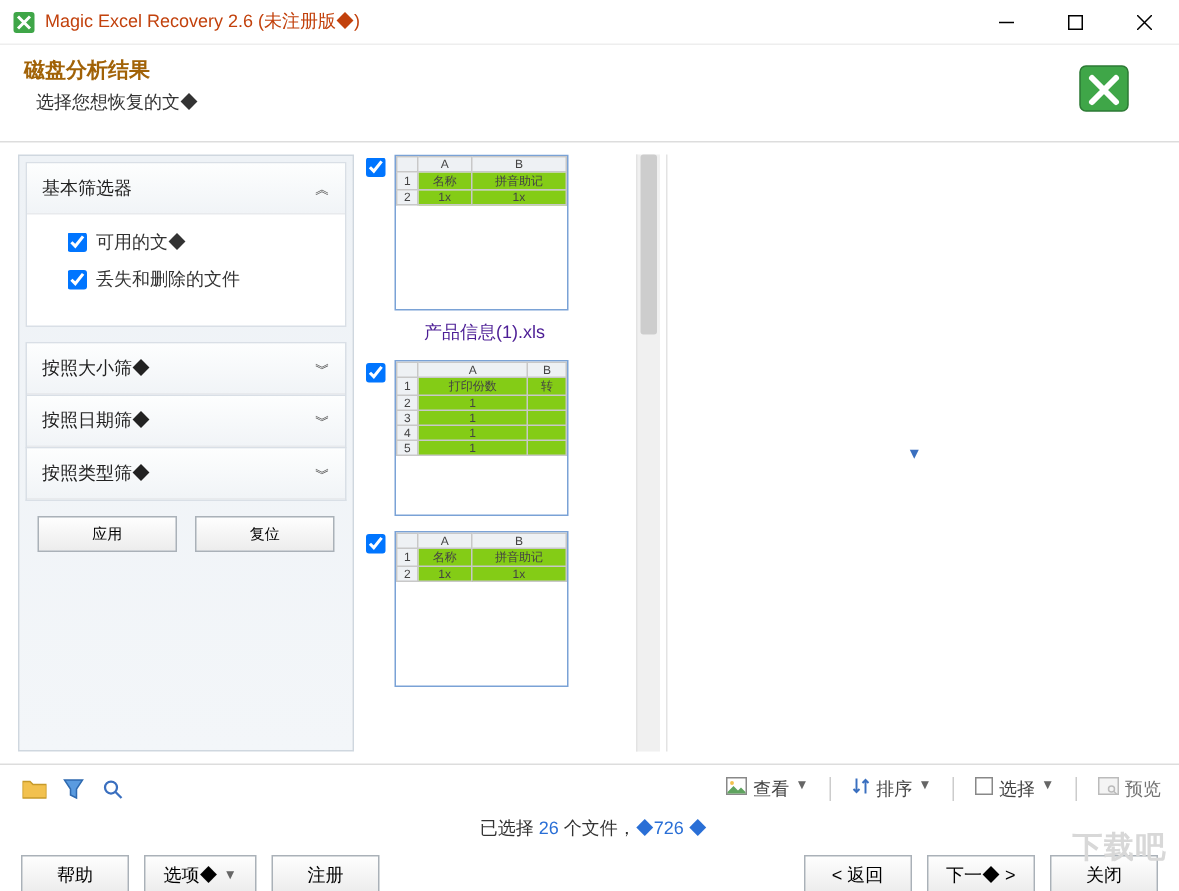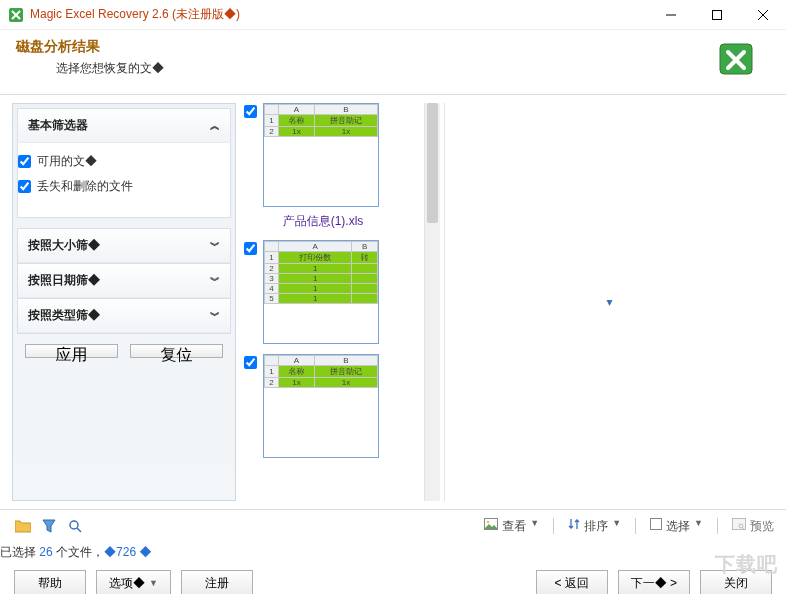--- a/index.html
+++ b/index.html
@@ -7,36 +7,36 @@
 
 .titlebar { height: 30px; display: flex; align-items: center; padding: 0 0 0 8px; background: #fff; border-bottom: 1px solid #eee; }
 .titlebar .app-icon { width: 16px; height: 16px; margin-right: 6px; }
 .titlebar .title { flex: 1; font-size: 12px; color: #c2410c; }
 .win-controls { display: flex; }
 .win-btn { width: 46px; height: 30px; display: flex; align-items: center; justify-content: center; color: #333; }
 
 .header { padding: 8px 16px 12px 16px; display: flex; align-items: flex-start; }
 .header-text { flex: 1; }
 .header-title { font-size: 14px; font-weight: bold; color: #a16207; margin-bottom: 4px; }
-.header-sub { font-size: 12px; color: #333; margin-left: 40px; }
+.header-sub { font-size: 12px; color: #333; margin-left: 8px; }
 .header-logo { width: 44px; height: 44px; margin-right: 10px; }
 
 .main { border-top: 1px solid #ddd; border-bottom: 1px solid #ddd; padding: 8px 12px; display: flex; height: 416px; }
 
 .sidebar { width: 224px; background: linear-gradient(to bottom, #eef2f6, #f3f6f9); border: 1px solid #cfd7df; margin-right: 6px; padding: 4px; display: flex; flex-direction: column; }
 .filter-section { border: 1px solid #d9dfe6; background: #fff; margin-bottom: 0; }
-.filter-hdr { display: flex; align-items: center; padding: 8px 10px; font-weight: bold; font-size: 12px; color: #222; cursor: pointer; border-bottom: 1px solid #e8eaed; background: linear-gradient(to bottom,#fdfefe,#f1f4f7); }
+.filter-hdr { display: flex; align-items: center; padding: 8px 10px; font-weight: normal; font-size: 12px; color: #222; cursor: pointer; border-bottom: 1px solid #e8eaed; background: linear-gradient(to bottom,#fdfefe,#f1f4f7); }
 .filter-hdr .chev { margin-left: auto; font-size: 10px; color: #555; }
 .group-sep { height: 10px; }
-.filter-body { padding: 10px 12px 14px 0; }
+.filter-body { padding: 10px 12px 14px 27px; }
 .chk-row { display: flex; align-items: center; margin-bottom: 8px; }
 .chk-row input { margin-right: 6px; }
 .spacer { flex: 1; }
 .btn-row { display: flex; gap: 12px; padding: 10px 8px 4px 8px; }
-.btn-sm { flex: 1; height: 14px; border: 1px solid #aab1b8; background: linear-gradient(to bottom,#fefefe,#ececec); font-size: 16px; cursor: pointer; }
+.btn-sm { flex: 1; height: 24px; border: 1px solid #aab1b8; background: linear-gradient(to bottom,#fefefe,#ececec); font-size: 10px; cursor: pointer; }
 
 .file-panel { flex: 1; display: flex; }
 .file-list { width: 182px; overflow: hidden; position: relative; }
 .file-item { display: flex; align-items: flex-start; margin-bottom: 10px; }
 .file-chk { margin: 2px 6px 0 2px; }
 .file-thumb-wrap { width: 120px; text-align: center; }
 .file-thumb { width: 116px; height: 104px; border: 1px solid #7aa2d6; background: #fff; position: relative; overflow: hidden; }
 .file-name { font-size: 12px; margin-top: 6px; color: #4c1d95; }
 
 .sheet { width: 100%; font-size: 8px; border-collapse: collapse; }
@@ -52,21 +52,21 @@
 
 .toolbar { display: flex; align-items: center; padding: 4px 12px 2px 14px; height: 30px; }
 .tb-icons { display: flex; gap: 8px; align-items: center; }
 .tb-icon { width: 18px; height: 18px; display: flex; align-items: center; justify-content: center; }
 .tb-right { margin-left: auto; display: flex; align-items: center; gap: 14px; color: #444; }
 .tb-item { display: flex; align-items: flex-start; gap: 4px; cursor: pointer; }
 .tb-sep { width: 1px; height: 16px; background: #ccc; }
 .dd { font-size: 9px; color: #666; }
 .disabled { color: #737373; }
 
-.status { text-align: left; padding: 4px 22px 2px 0; font-size: 12px; color: #333; height: 22px; }
+.status { text-align: center; padding: 4px 22px 2px 0; font-size: 12px; color: #333; height: 22px; margin-left: 27px; }
 .status .hl { color: #2a6fd6; }
 
 .footer { display: flex; padding: 8px 14px 10px 14px; gap: 10px; align-items: center; }
 .btn { height: 26px; min-width: 72px; padding: 0 12px; border: 1px solid #aab1b8; background: linear-gradient(to bottom,#fefefe,#ececec); font-size: 12px; cursor: pointer; }
 .btn.opt { display: flex; align-items: center; justify-content: center; gap: 4px; }
 .footer .spacer2 { flex: 1; }
 .watermark { position: absolute; right: 8px; bottom: 16px; font-size: 20px; font-weight: bold; color: #d8d8d8; pointer-events:none; letter-spacing:1px; }
 </style>
 </head>
 <body>

